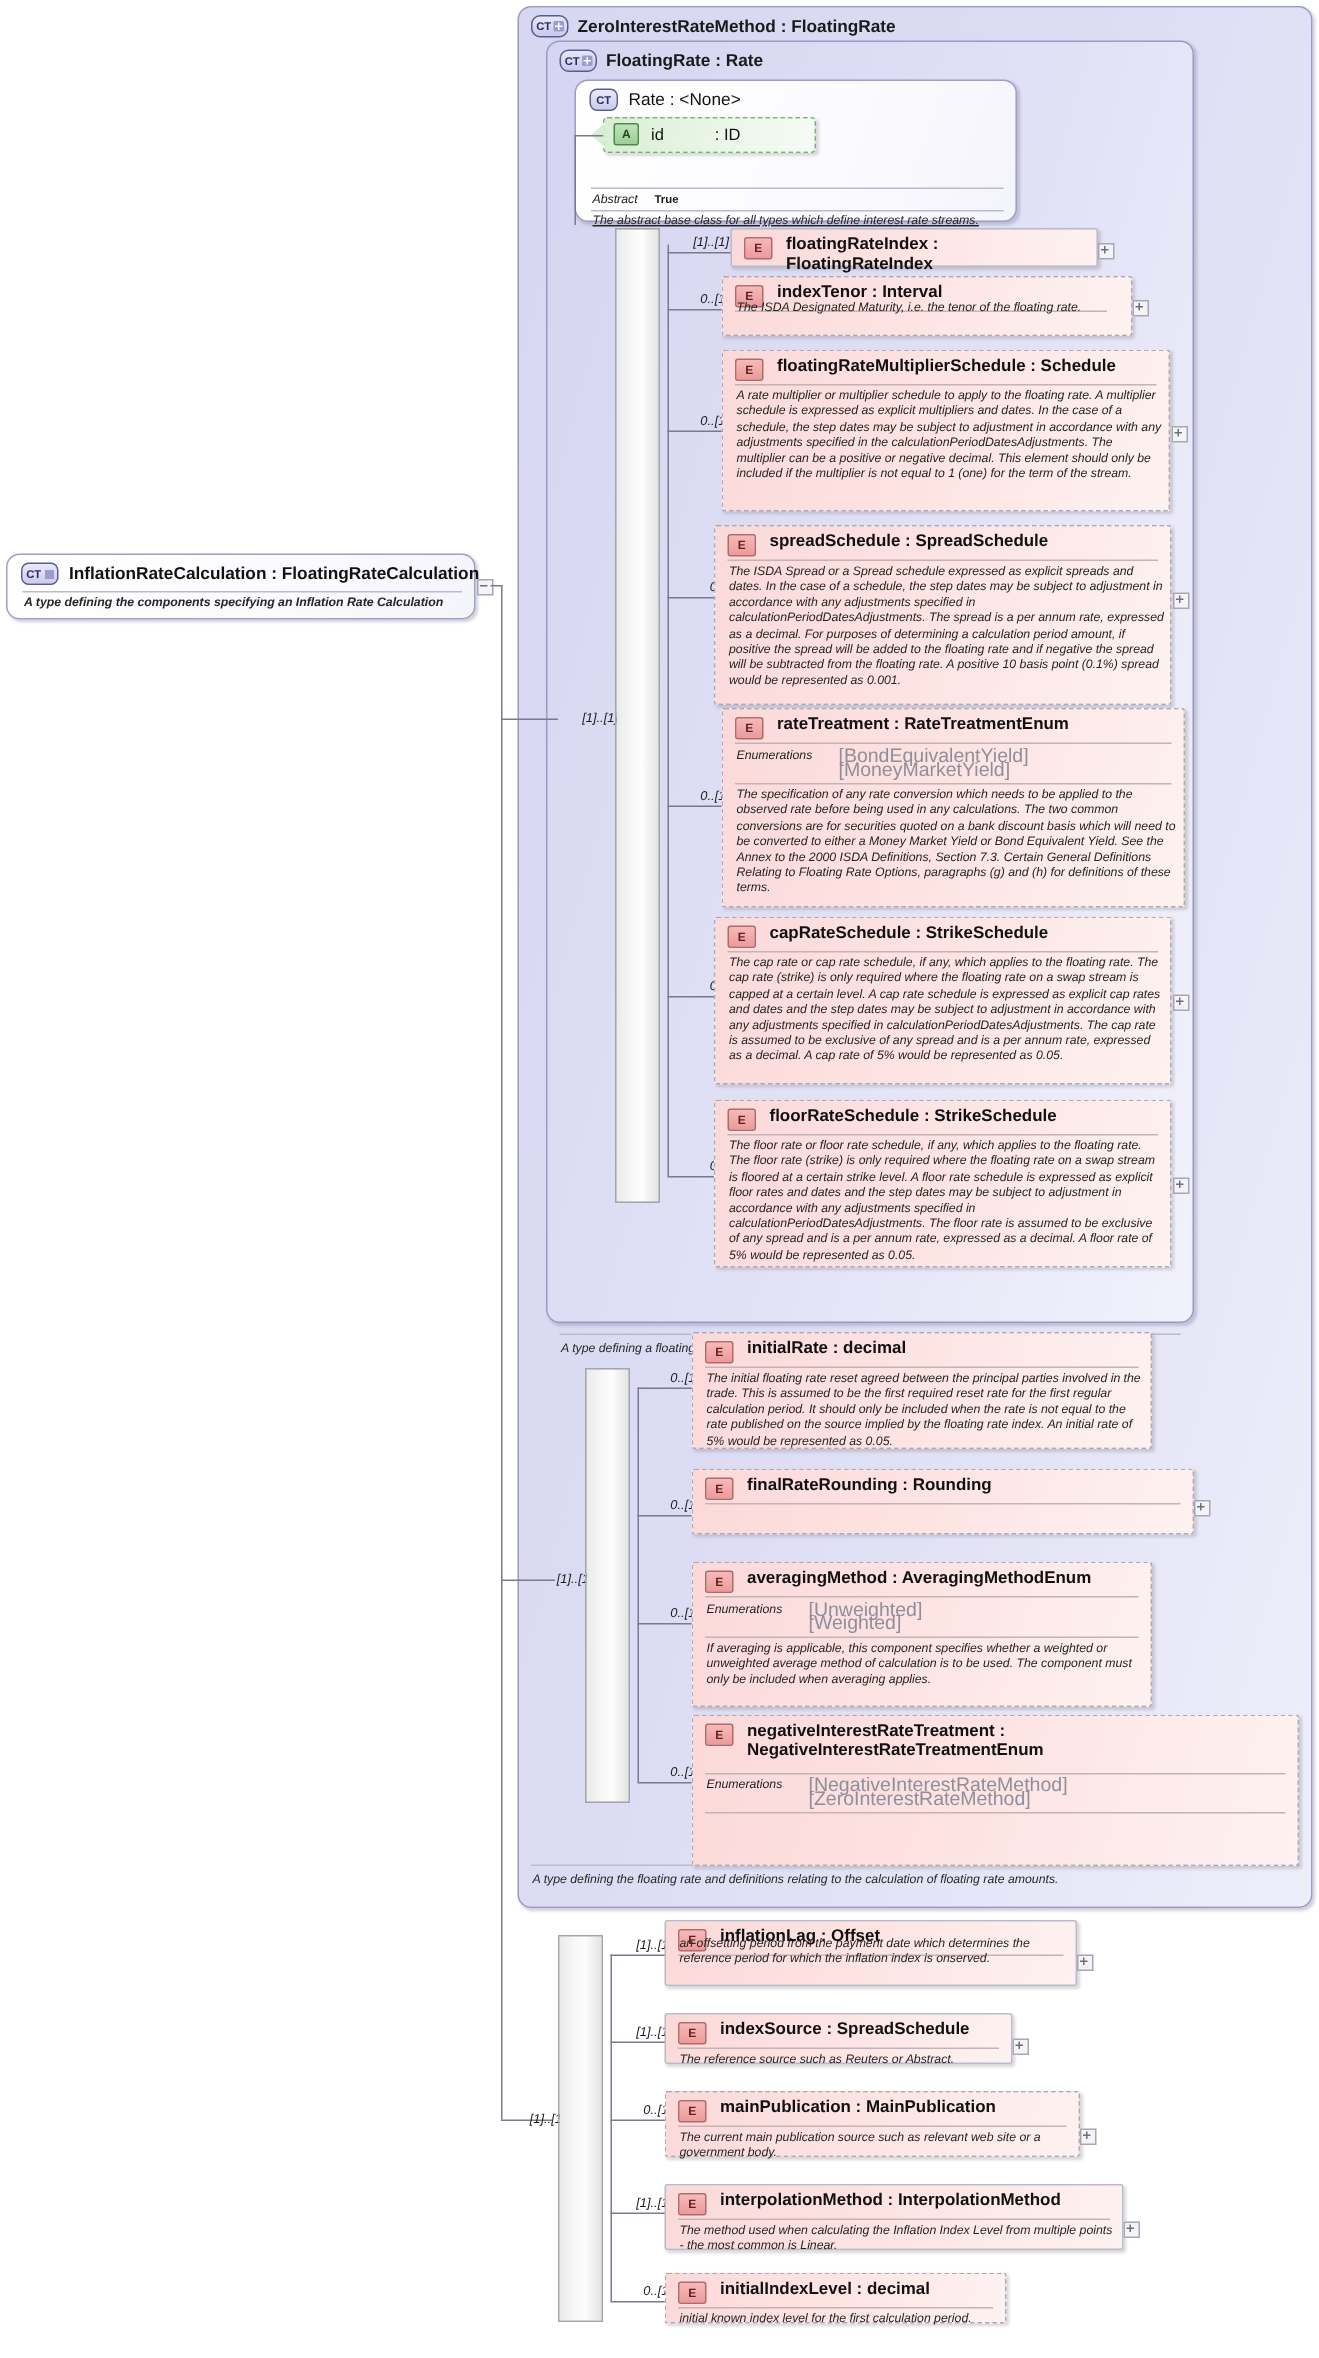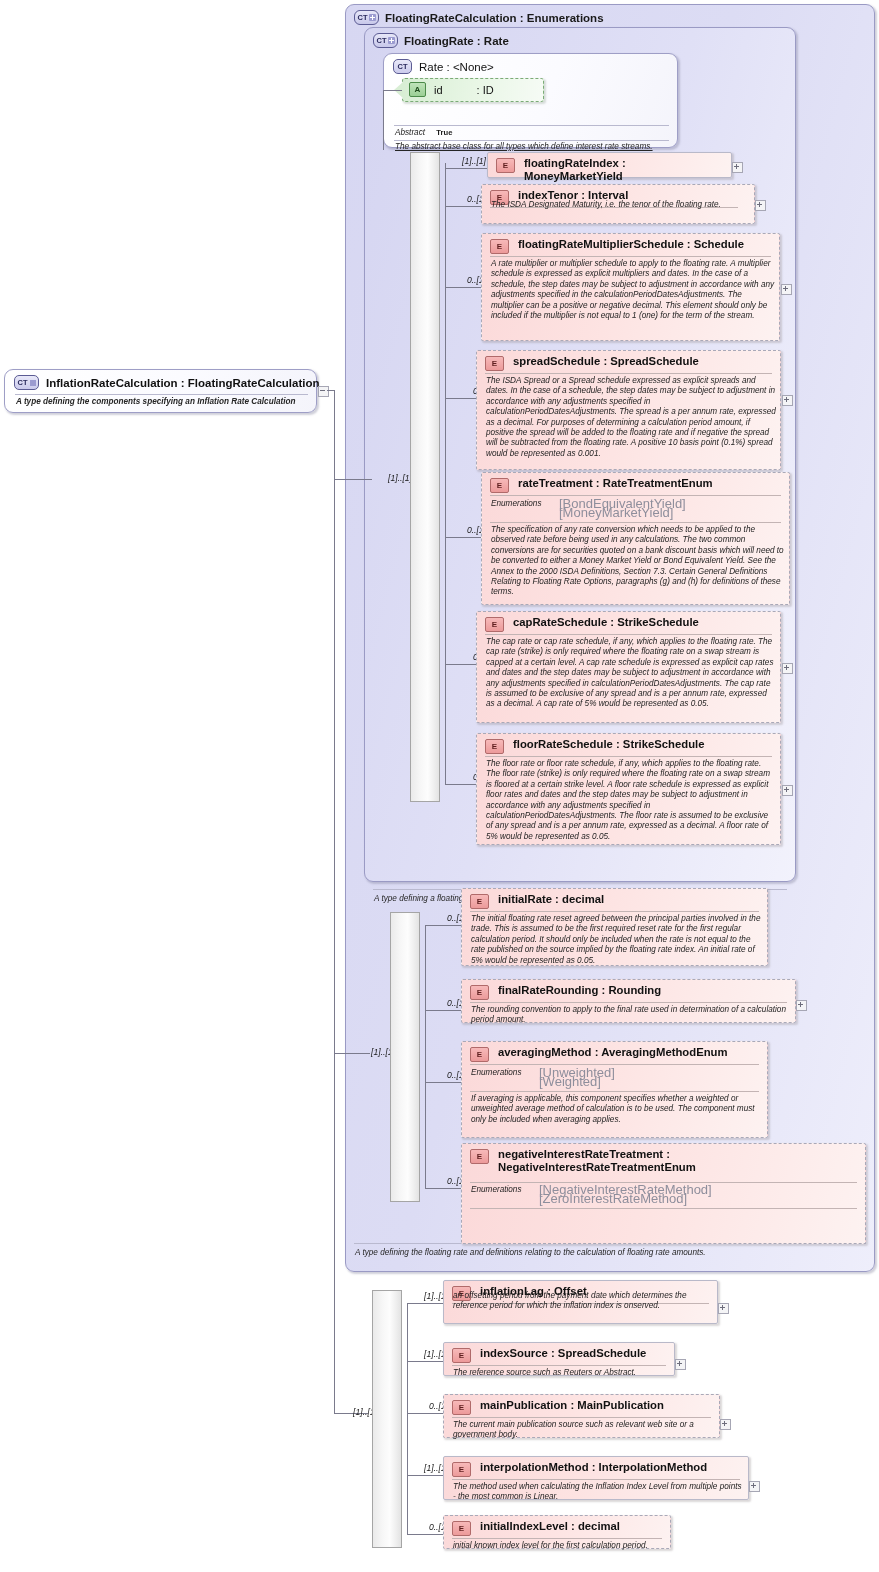--- a/index.html
+++ b/index.html
@@ -161,21 +161,21 @@
   .seq-icon .bar{position:absolute;background:#2a2a2a;}
 </style>
 </head>
 <body>
 
 <div class="canvas">
 
   <div class="ct-box" style="left:345px;top:4px;width:530px;height:1268px;">
     <div class="ct-title">
       <span class="ct-badge">CT<span class="plus"></span></span>
-      <span>FloatingRateCalculation : Enumerations</span>
+      <span>ZeroInterestRateMethod : FloatingRate</span>
     </div>
     <div class="wb-sep" style="left:8px;top:1238px;width:512px;"></div>
     <div class="wb-doc" style="left:9px;top:1243px;width:512px;">A type defining the floating rate and definitions relating to the calculation of floating rate amounts.</div>
   </div>
 
   <div class="ct-box inner" style="left:364px;top:27px;width:432px;height:855px;">
     <div class="ct-title">
       <span class="ct-badge">CT<span class="plus"></span></span>
       <span>FloatingRate : Rate</span>
     </div>
@@ -237,21 +237,21 @@
   </div>
   <div class="seqbar" style="left:410px;top:152px;width:30px;height:650px;"></div>
 
   <div class="ln-v" style="left:445px;top:163px;height:621px;"></div>
 
   <div class="card" style="left:448px;top:156px;width:38px;">[1]..[1]</div>
   <div class="ln-h" style="left:445px;top:168px;width:44px;"></div>
   <div class="el-box" style="left:487px;top:152px;width:245px;height:26px;">
     <div class="el-head">
       <span class="e-badge">E</span>
-      <span>floatingRateIndex : MoneyMarketYield</span>
+      <span>floatingRateIndex : FloatingRateIndex</span>
     </div>
   </div>
   <div class="plusbtn" style="left:732px;top:162px;"></div>
 
   <div class="card" style="left:448px;top:194px;width:38px;">0..[1]</div>
   <div class="ln-h" style="left:445px;top:206px;width:37px;"></div>
   <div class="el-box optional" style="left:481px;top:184px;width:274px;height:40px;">
     <div class="el-head">
       <span class="e-badge">E</span>
       <span>indexTenor : Interval</span>
@@ -353,21 +353,20 @@
   </div>
 
   <div class="card" style="left:428px;top:998px;width:38px;">0..[1]</div>
   <div class="ln-h" style="left:425px;top:1010px;width:37px;"></div>
   <div class="el-box optional" style="left:461px;top:979px;width:335px;height:44px;">
     <div class="el-head">
       <span class="e-badge">E</span>
       <span>finalRateRounding : Rounding</span>
     </div>
     <div class="el-sep" style="left:8px;top:22px;width:317px;"></div>
-    <div class="el-doc" style="left:9px;top:25px;width:321px;">The rounding convention to apply to the final rate used in determination of a calculation period amount.</div>
   </div>
   <div class="plusbtn" style="left:796px;top:1000px;"></div>
 
   <div class="card" style="left:428px;top:1070px;width:38px;">0..[1]</div>
   <div class="ln-h" style="left:425px;top:1082px;width:37px;"></div>
   <div class="el-box optional" style="left:461px;top:1041px;width:307px;height:97px;">
     <div class="el-head">
       <span class="e-badge">E</span>
       <span>averagingMethod : AveragingMethodEnum</span>
     </div>

